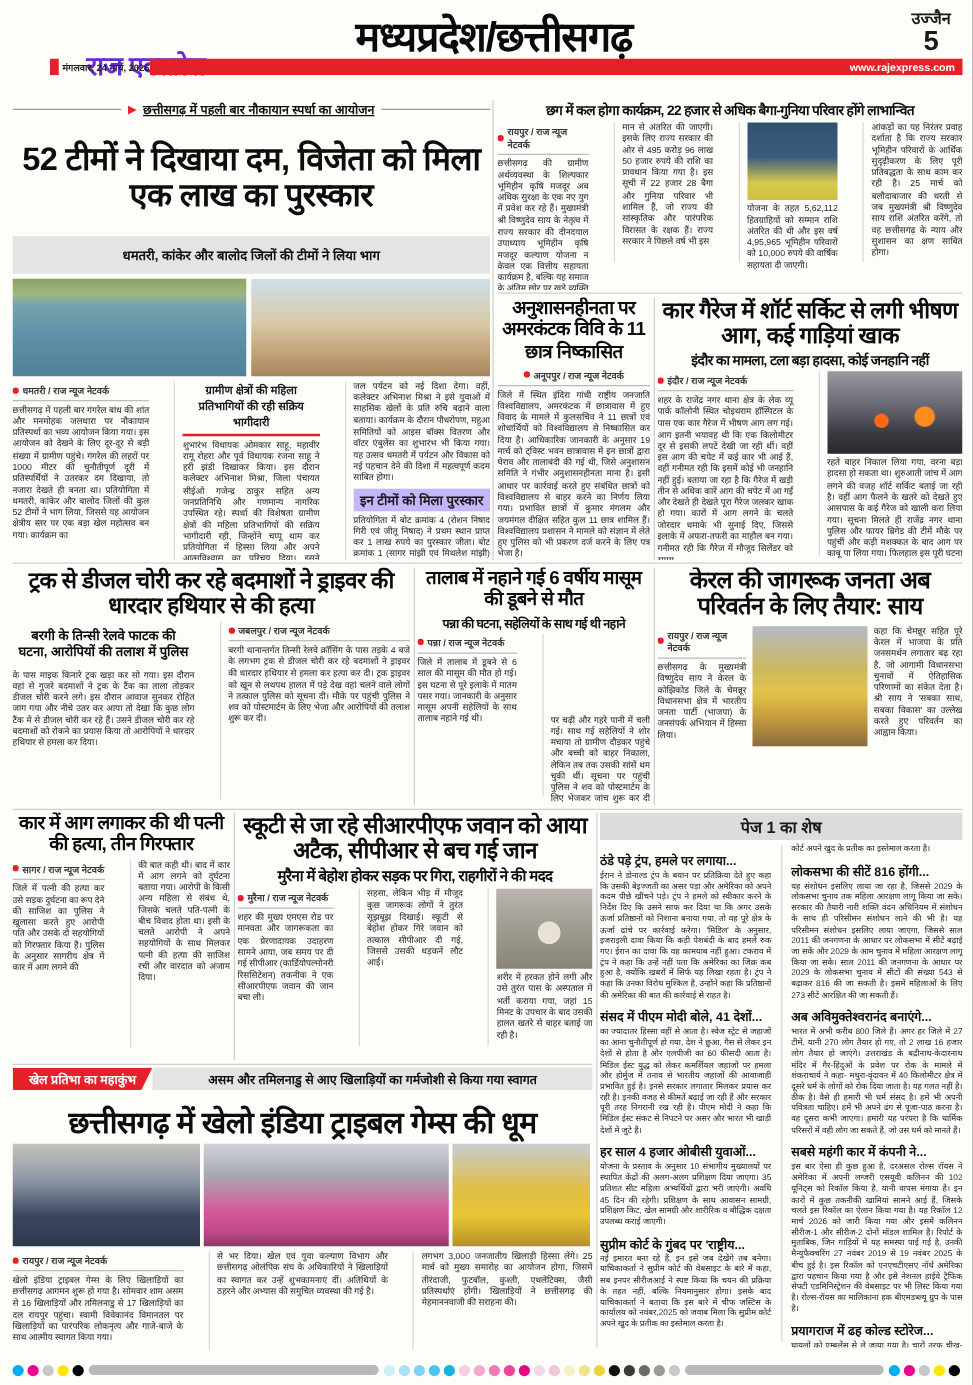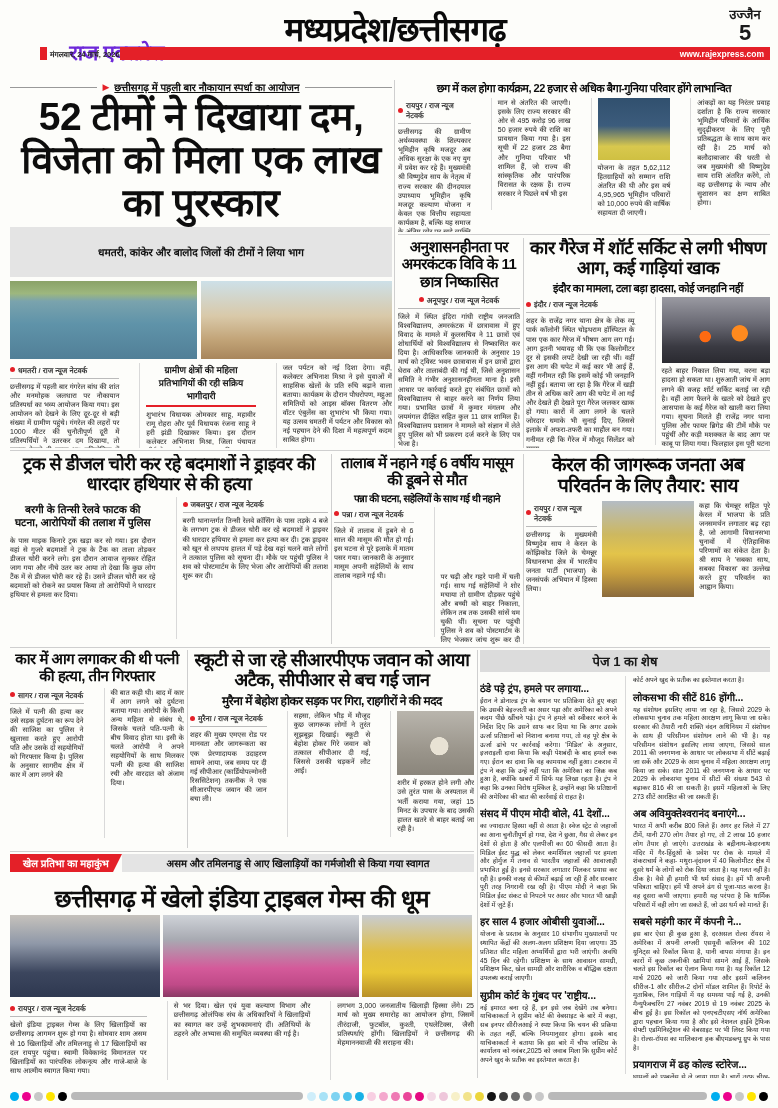--- a/index.html
+++ b/index.html
@@ -81,22 +81,22 @@
     <span class="website">www.rajexpress.com</span>
   </div>
 
   <div class="art" style="left:10px; top:80px; width:382px; height:368px;">
     <div class="kicker-row">
       <span class="kline"></span>
       <span class="arrow">▶</span>
       <span class="kicker-text">छत्तीसगढ़ में पहली बार नौकायान स्पर्धा का आयोजन</span>
       <span class="kline"></span>
     </div>
-    <div class="hl" style="font-size:39px; line-height:1.1; margin:2px 0;">52 टीमों ने दिखाया दम, विजेता को मिला एक लाख का पुरस्कार</div>
-    <div class="graybar" style="font-size:10.5px; padding:18px 0; margin:2px 0 4px 0;">धमतरी, कांकेर और बालोद जिलों की टीमों ने लिया भाग</div>
+    <div class="hl" style="font-size:26px; line-height:1.1; margin:19px 0;">52 टीमों ने दिखाया दम, विजेता को मिला एक लाख का पुरस्कार</div>
+    <div class="graybar" style="font-size:10.5px; padding:8px 0; margin:2px 0 4px 0;">धमतरी, कांकेर और बालोद जिलों की टीमों ने लिया भाग</div>
     <div style="display:flex; gap:4px;">
       <div class="ph ph-boats" style="width:187px; height:78px;"></div>
       <div class="ph ph-cheque" style="width:191px; height:78px;"></div>
     </div>
     <div class="cols" style="margin-top:4px; height:240px;">
       <div class="col">
         <div class="byline">
           <span class="reddot"></span>
           <span>धमतरी / राज न्यूज नेटवर्क</span>
         </div>

